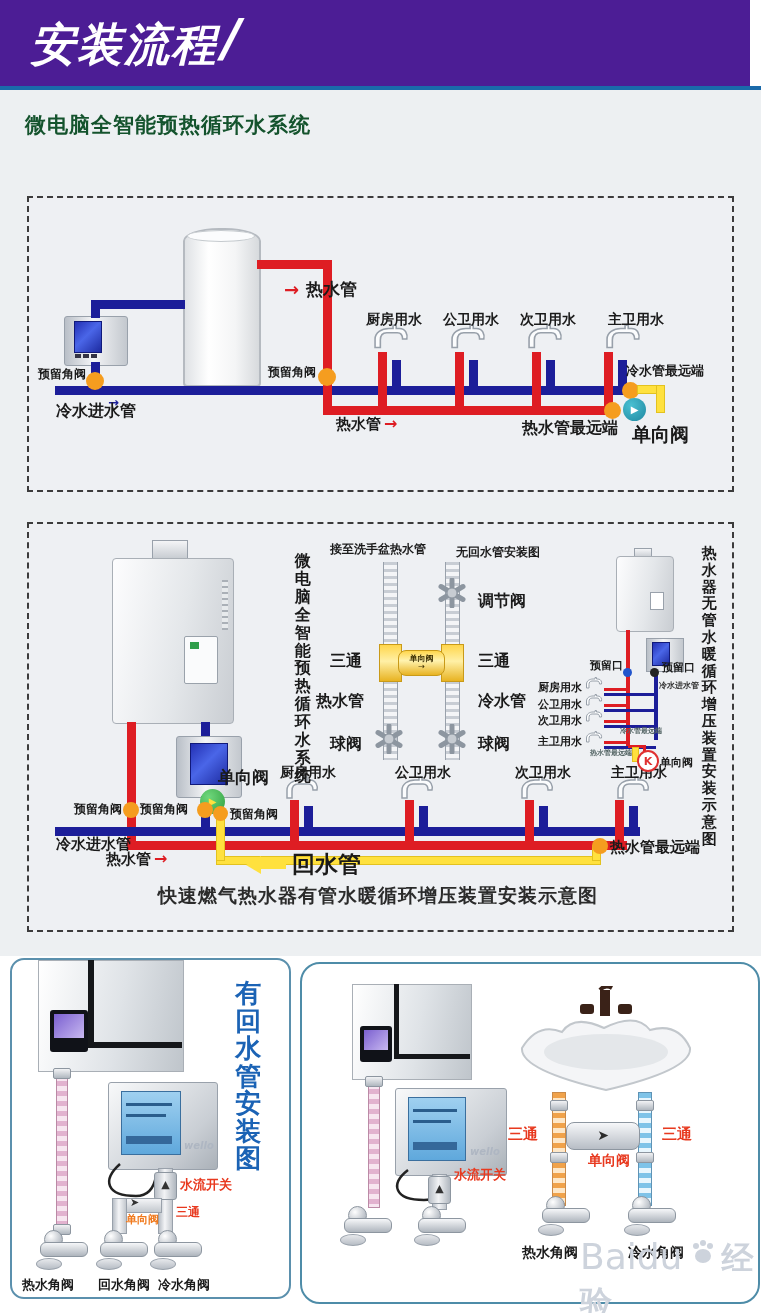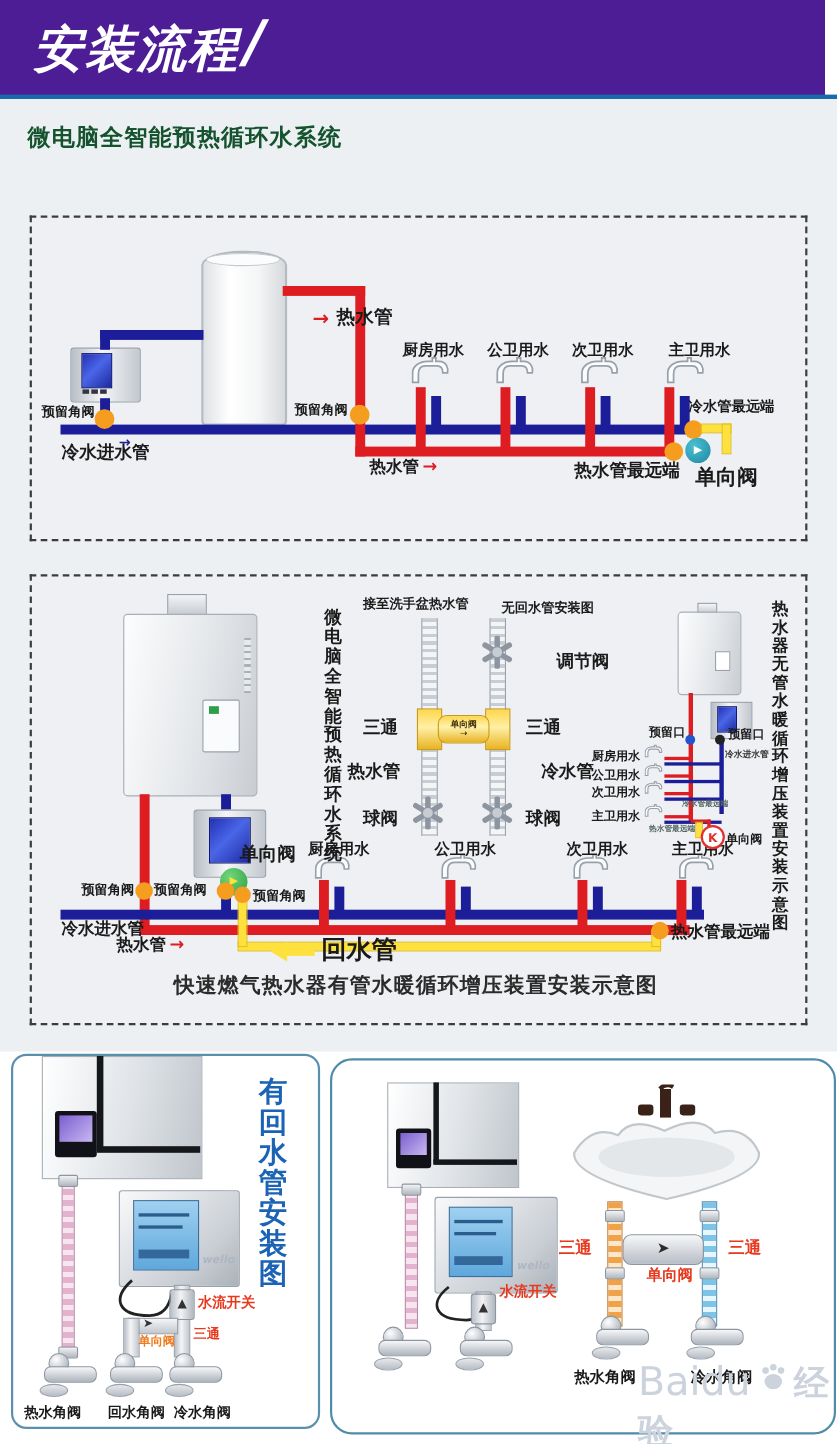--- a/index.html
+++ b/index.html
@@ -217,23 +217,23 @@
   <div class="abs" style="left:379px;top:644px;width:21px;height:36px;background:linear-gradient(180deg,#ffd64c,#fff0a6 45%,#e8b322);border:1px solid #c99a18;"></div>
   <div class="abs" style="left:441px;top:644px;width:21px;height:36px;background:linear-gradient(180deg,#ffd64c,#fff0a6 45%,#e8b322);border:1px solid #c99a18;"></div>
   <div class="abs" style="left:398px;top:650px;width:45px;height:24px;border-radius:8px;background:linear-gradient(180deg,#ffd64c,#fff3b0 40%,#e8b322);border:1px solid #c99a18;display:flex;flex-direction:column;align-items:center;justify-content:center;line-height:1;">
     <span style="font-size:8px;font-weight:700;color:#3a2c00;">单向阀</span>
     <span style="font-size:8px;color:#3a2c00;">→</span>
   </div>
 
   <div class="lb" style="left:330px;top:652px;font-size:16px;">三通</div>
   <div class="lb" style="left:316px;top:692px;font-size:16px;">热水管</div>
   <div class="lb" style="left:330px;top:735px;font-size:16px;">球阀</div>
-  <div class="lb" style="left:478px;top:592px;font-size:16px;margin-left:28px;">调节阀</div>
+  <div class="lb" style="left:478px;top:592px;font-size:16px;">调节阀</div>
   <div class="lb" style="left:478px;top:652px;font-size:16px;">三通</div>
-  <div class="lb" style="left:492px;top:692px;font-size:16px;">冷水管</div>
+  <div class="lb" style="left:478px;top:692px;font-size:16px;">冷水管</div>
   <div class="lb" style="left:478px;top:735px;font-size:16px;">球阀</div>
 
   <div class="abs silver" style="left:634px;top:548px;width:16px;height:9px;"></div>
   <div class="heater" style="left:616px;top:556px;width:56px;height:74px;"></div>
   <div class="abs" style="left:650px;top:592px;width:12px;height:16px;background:#fff;border:1px solid #99a1ab;"></div>
   <div class="abs silverv" style="left:646px;top:638px;width:36px;height:32px;"></div>
   <div class="abs lcd" style="left:652px;top:642px;width:16px;height:22px;"></div>
   <div class="pipe hot" style="left:626px;top:630px;width:4px;height:118px;"></div>
   <div class="pipe cold" style="left:654px;top:670px;width:4px;height:70px;"></div>
   <div class="lb" style="left:590px;top:660px;font-size:11px;">预留口</div>

